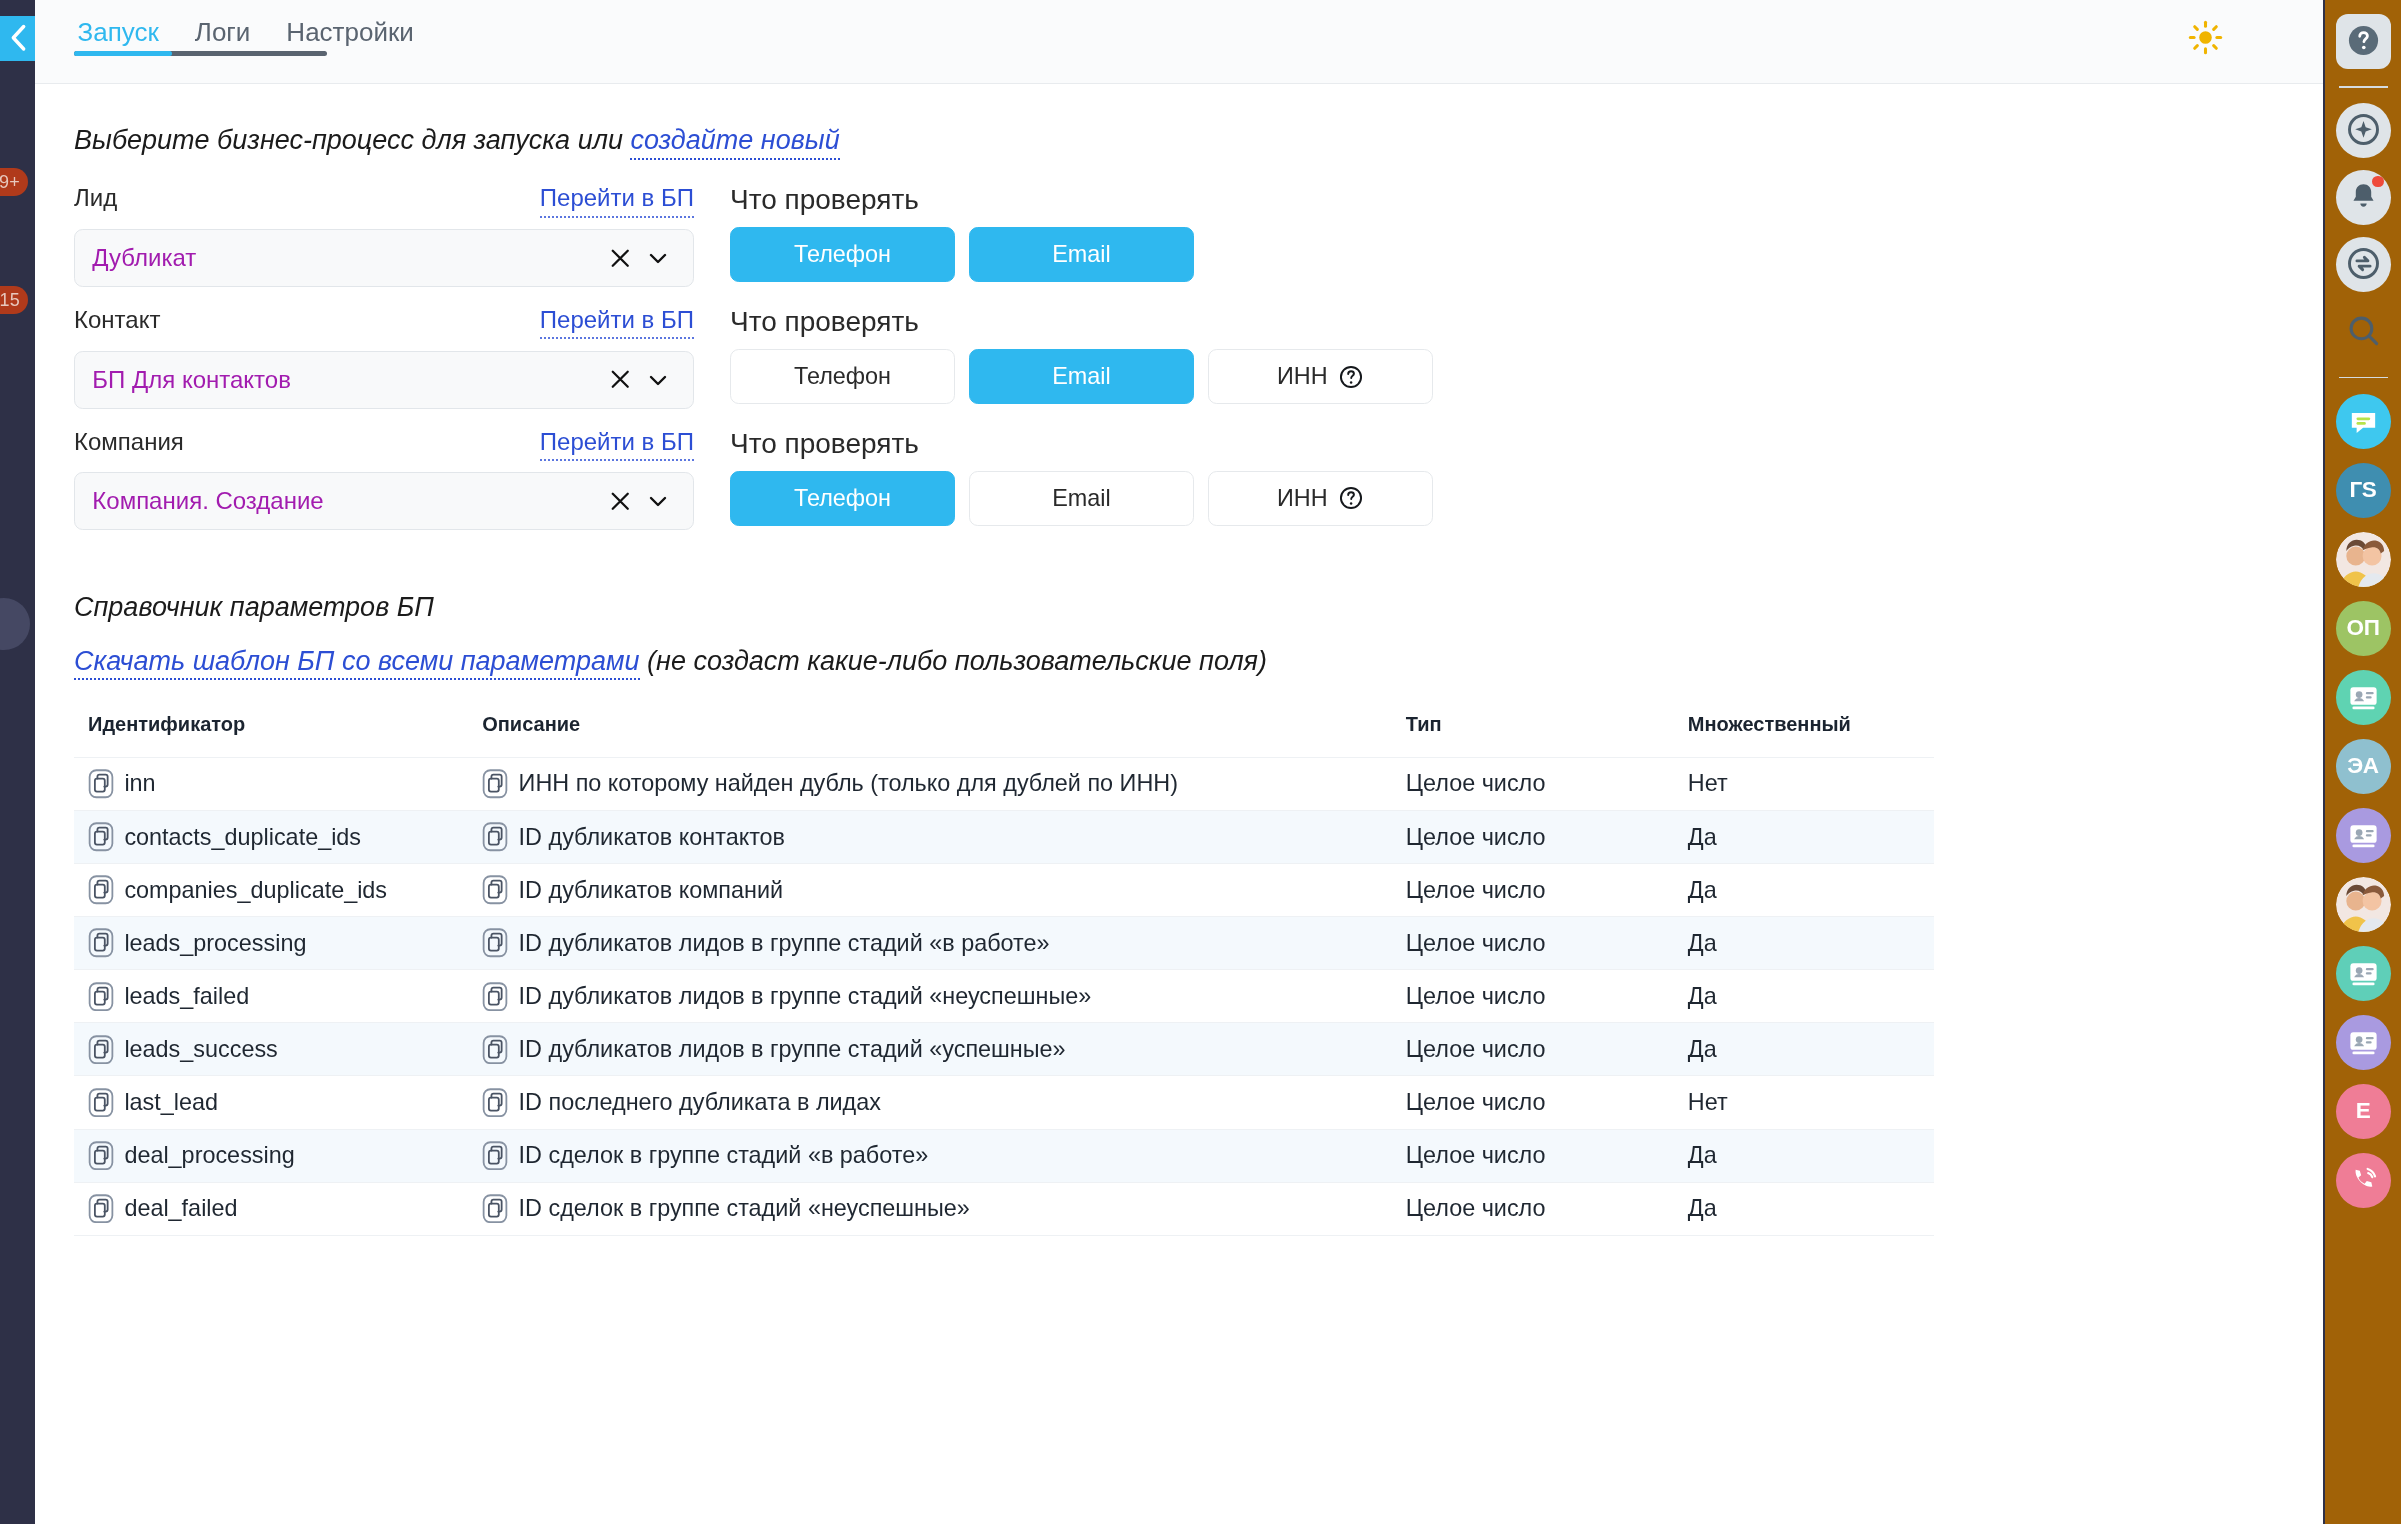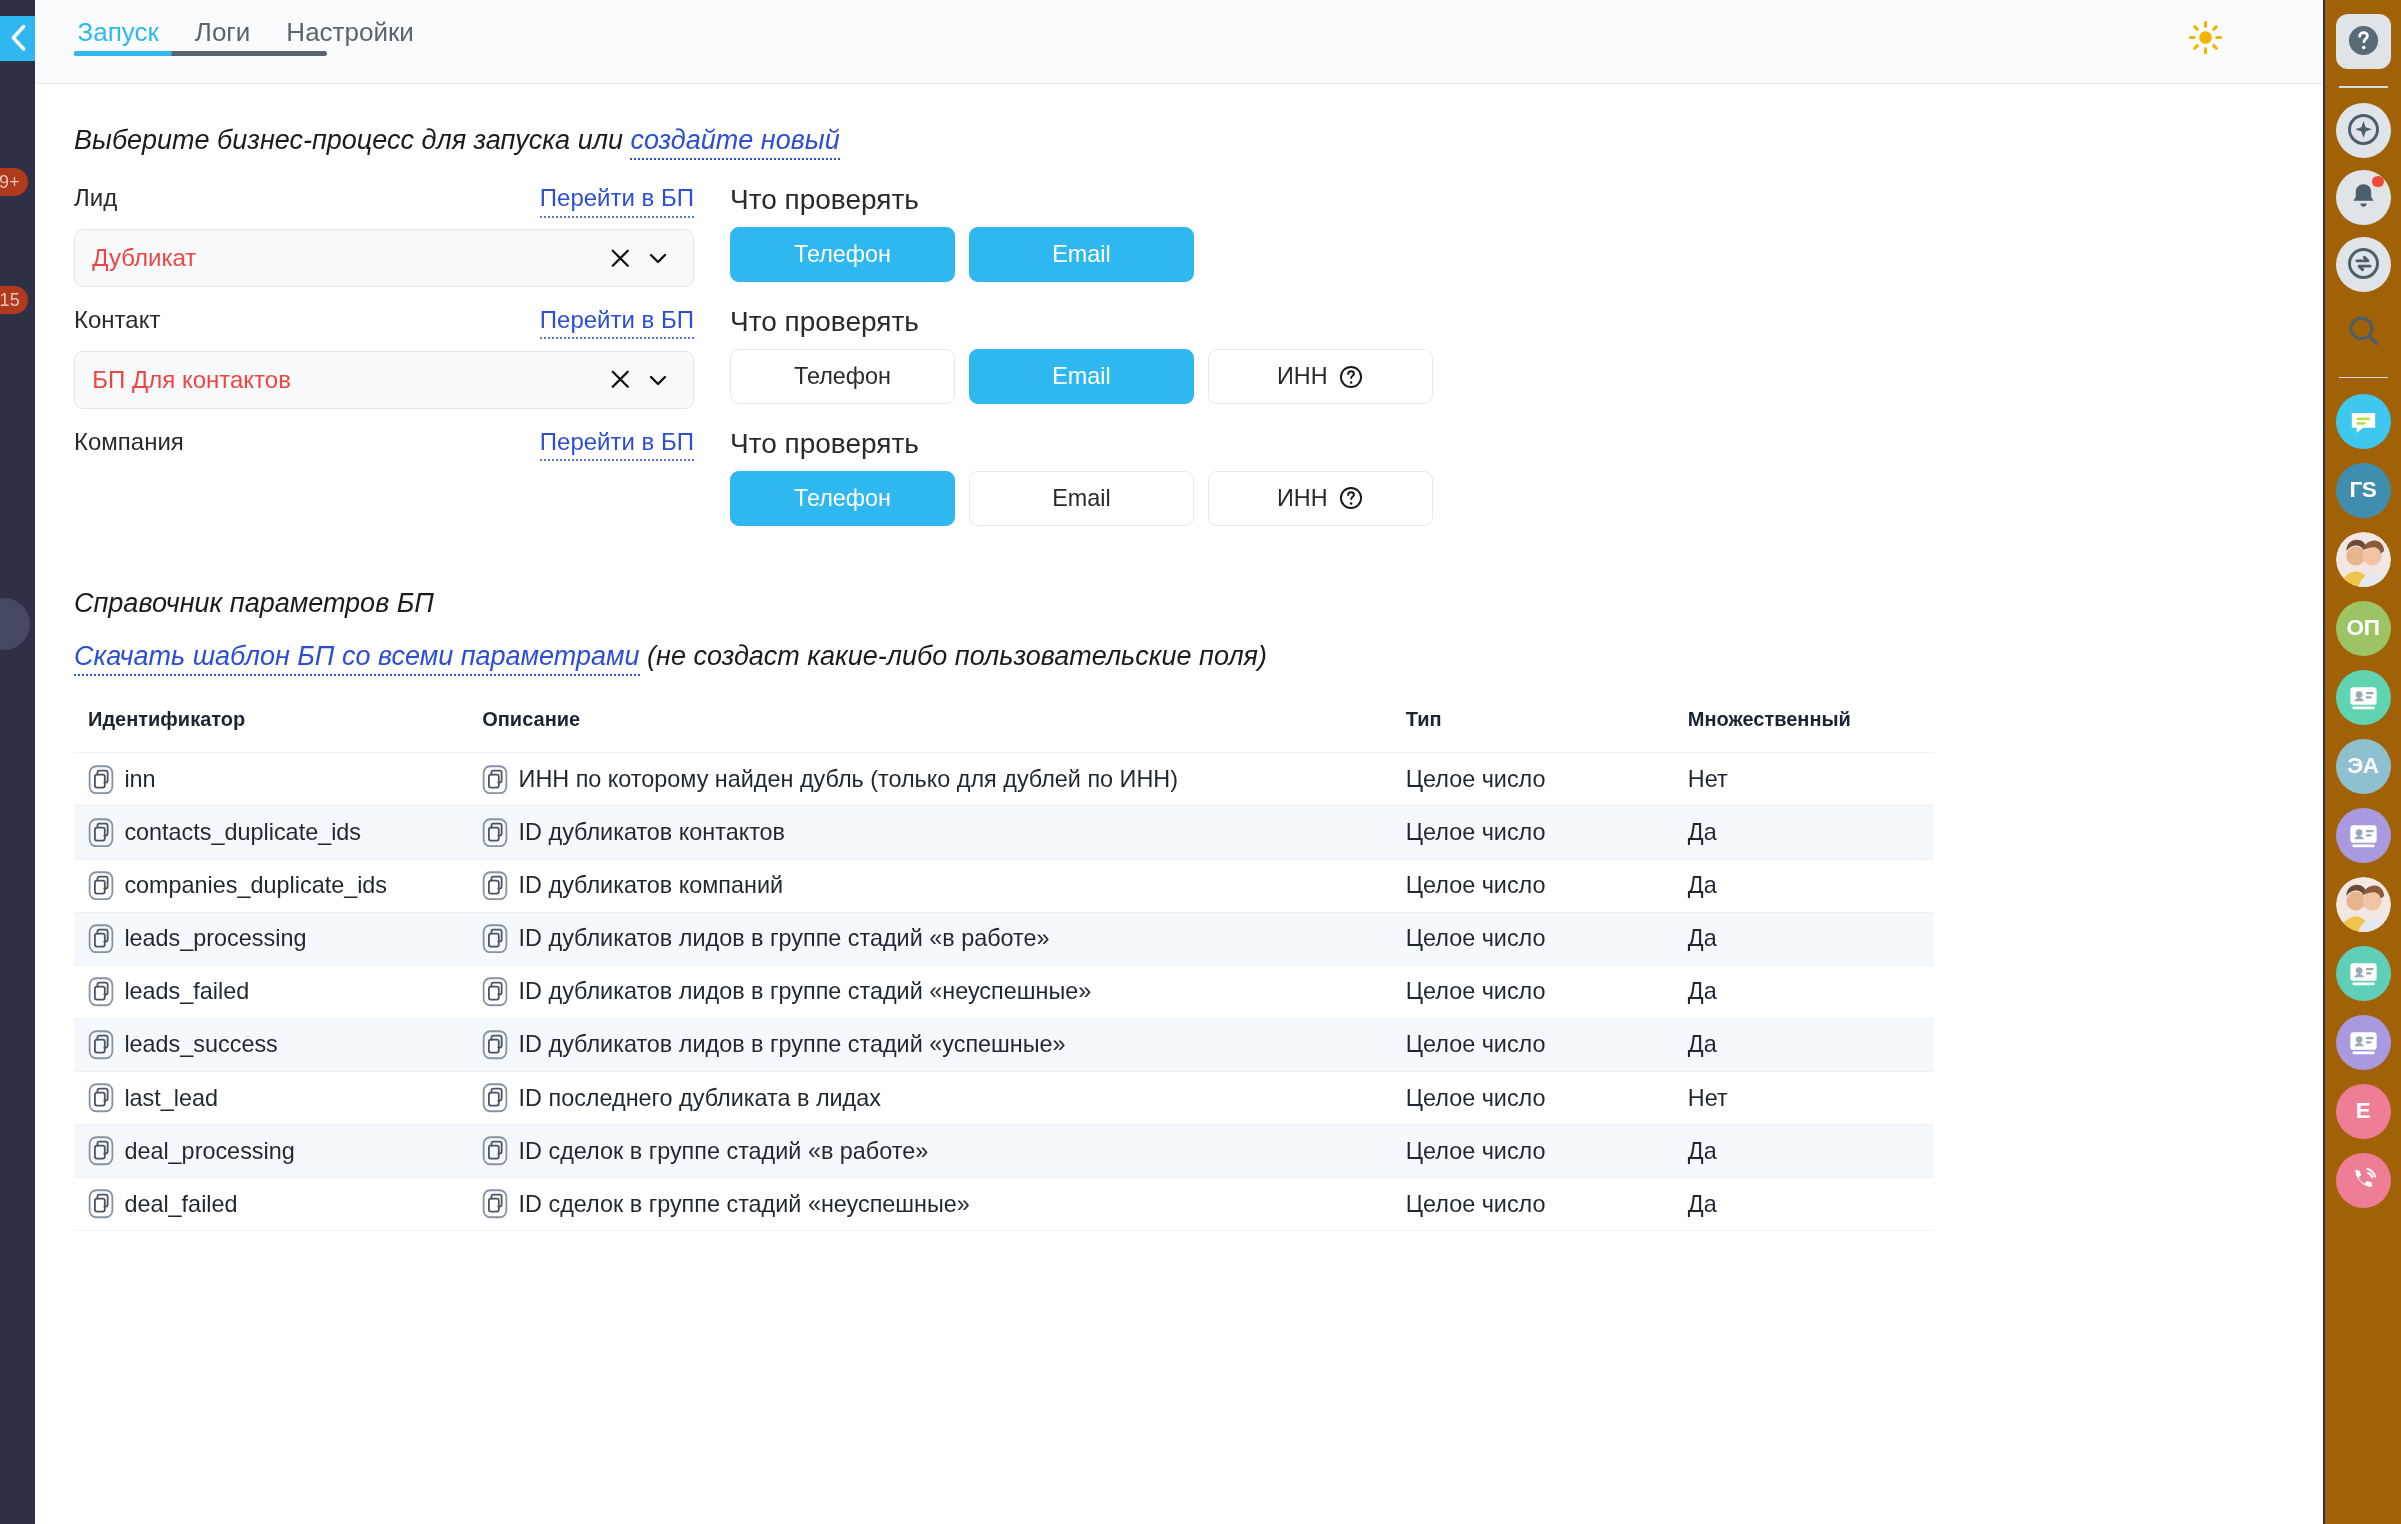--- a/index.html
+++ b/index.html
@@ -139,21 +139,21 @@
     height: 58px;
     border: 1.7px solid #e2e6ea;
     border-radius: 8.7px;
     background: #f8f9fa;
     display: flex; align-items: center;
     padding: 0 15.6px 0 17.3px;
     cursor: pointer;
   }
   .bp-select-value {
     flex: 1 1 auto;
-    font-size: 24px; color: #ef4444;
+    font-size: 24px; color: #a21caf;
     white-space: nowrap; overflow: hidden; text-overflow: ellipsis;
   }
   .bp-select-clear, .bp-select-arrow {
     width: 38px; height: 38px;
     display: flex; align-items: center; justify-content: center;
     cursor: pointer;
   }
 
   .bp-right { flex: 1 1 auto; min-width: 0; }
   .bp-check-label { font-size: 28px; color: #2a2a2a; margin-bottom: 11.3px; }
@@ -392,20 +392,33 @@
             </div>
           </div>
         </div>
 
         <div class="bp-row">
           <div class="bp-left">
             <div class="bp-left-head">
               <span class="bp-label">Компания</span>
               <span class="bp-goto">Перейти в БП</span>
             </div>
+            <div class="bp-select">
+              <span class="bp-select-value">Компания. Создание</span>
+              <span class="bp-select-clear">
+                <svg width="22.5" height="22.5" viewBox="0 0 24 24">
+                    <path d="M4 4 L20 20 M20 4 L4 20" stroke="#111" stroke-width="2.4" stroke-linecap="round"></path>
+                  </svg>
+              </span>
+              <span class="bp-select-arrow">
+                <svg width="24" height="24" viewBox="0 0 24 24">
+                    <path d="M5 9 L12 16 L19 9" stroke="#111" stroke-width="2.4" fill="none" stroke-linecap="round" stroke-linejoin="round"></path>
+                  </svg>
+              </span>
+            </div>
           </div>
           <div class="bp-right">
             <div class="bp-check-label">Что проверять</div>
             <div class="check-btns">
               <div class="chk-btn on">
                 <span>Телефон</span>
               </div>
               <div class="chk-btn">
                 <span>Email</span>
               </div>

